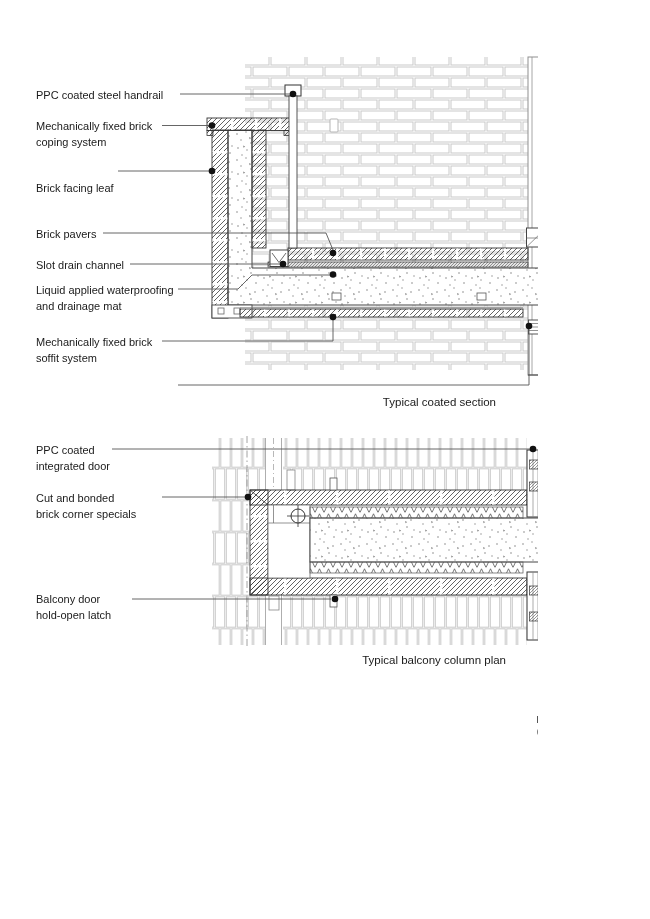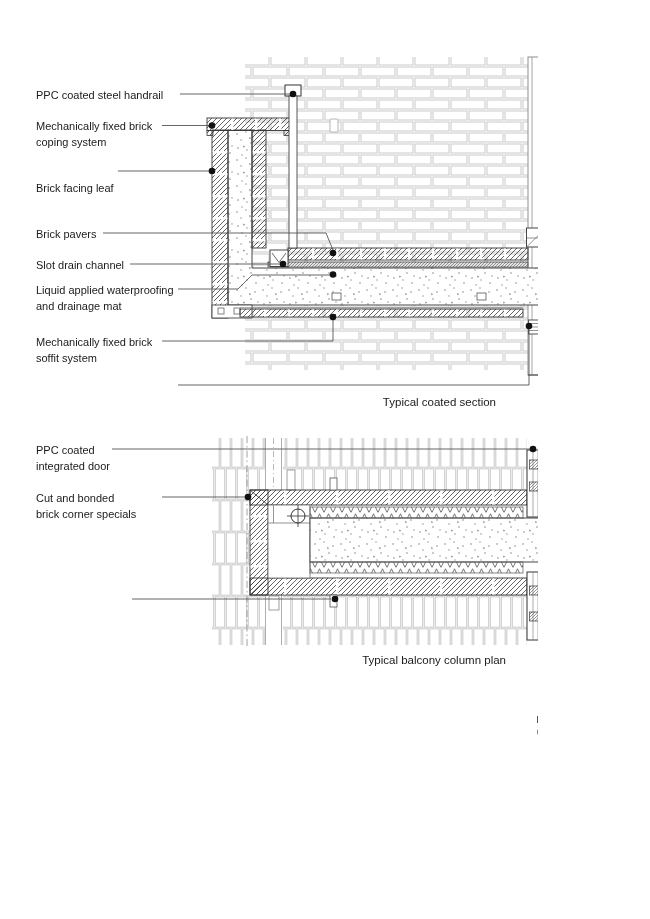--- a/index.html
+++ b/index.html
@@ -367,20 +367,24 @@
     <div>soffit system</div>
   </div>
   <div class="callout" style="top:442px">
     <div>PPC coated</div>
     <div>integrated door</div>
   </div>
   <div class="callout" style="top:490px">
     <div>Cut and bonded</div>
     <div>brick corner specials</div>
   </div>
+  <div class="callout" style="top:591px">
+    <div>Balcony door</div>
+    <div>hold-open latch</div>
+  </div>
 
   <div class="title" id="section-title">Typical coated section</div>
   <div class="title" id="plan-title">Typical balcony column plan</div>
 
   <div id="scalebar">
     <div class="bar">
       <div class="tick t0"></div>
       <div class="tick t1"></div>
     </div>
     <div class="lbl">0.5m</div>

